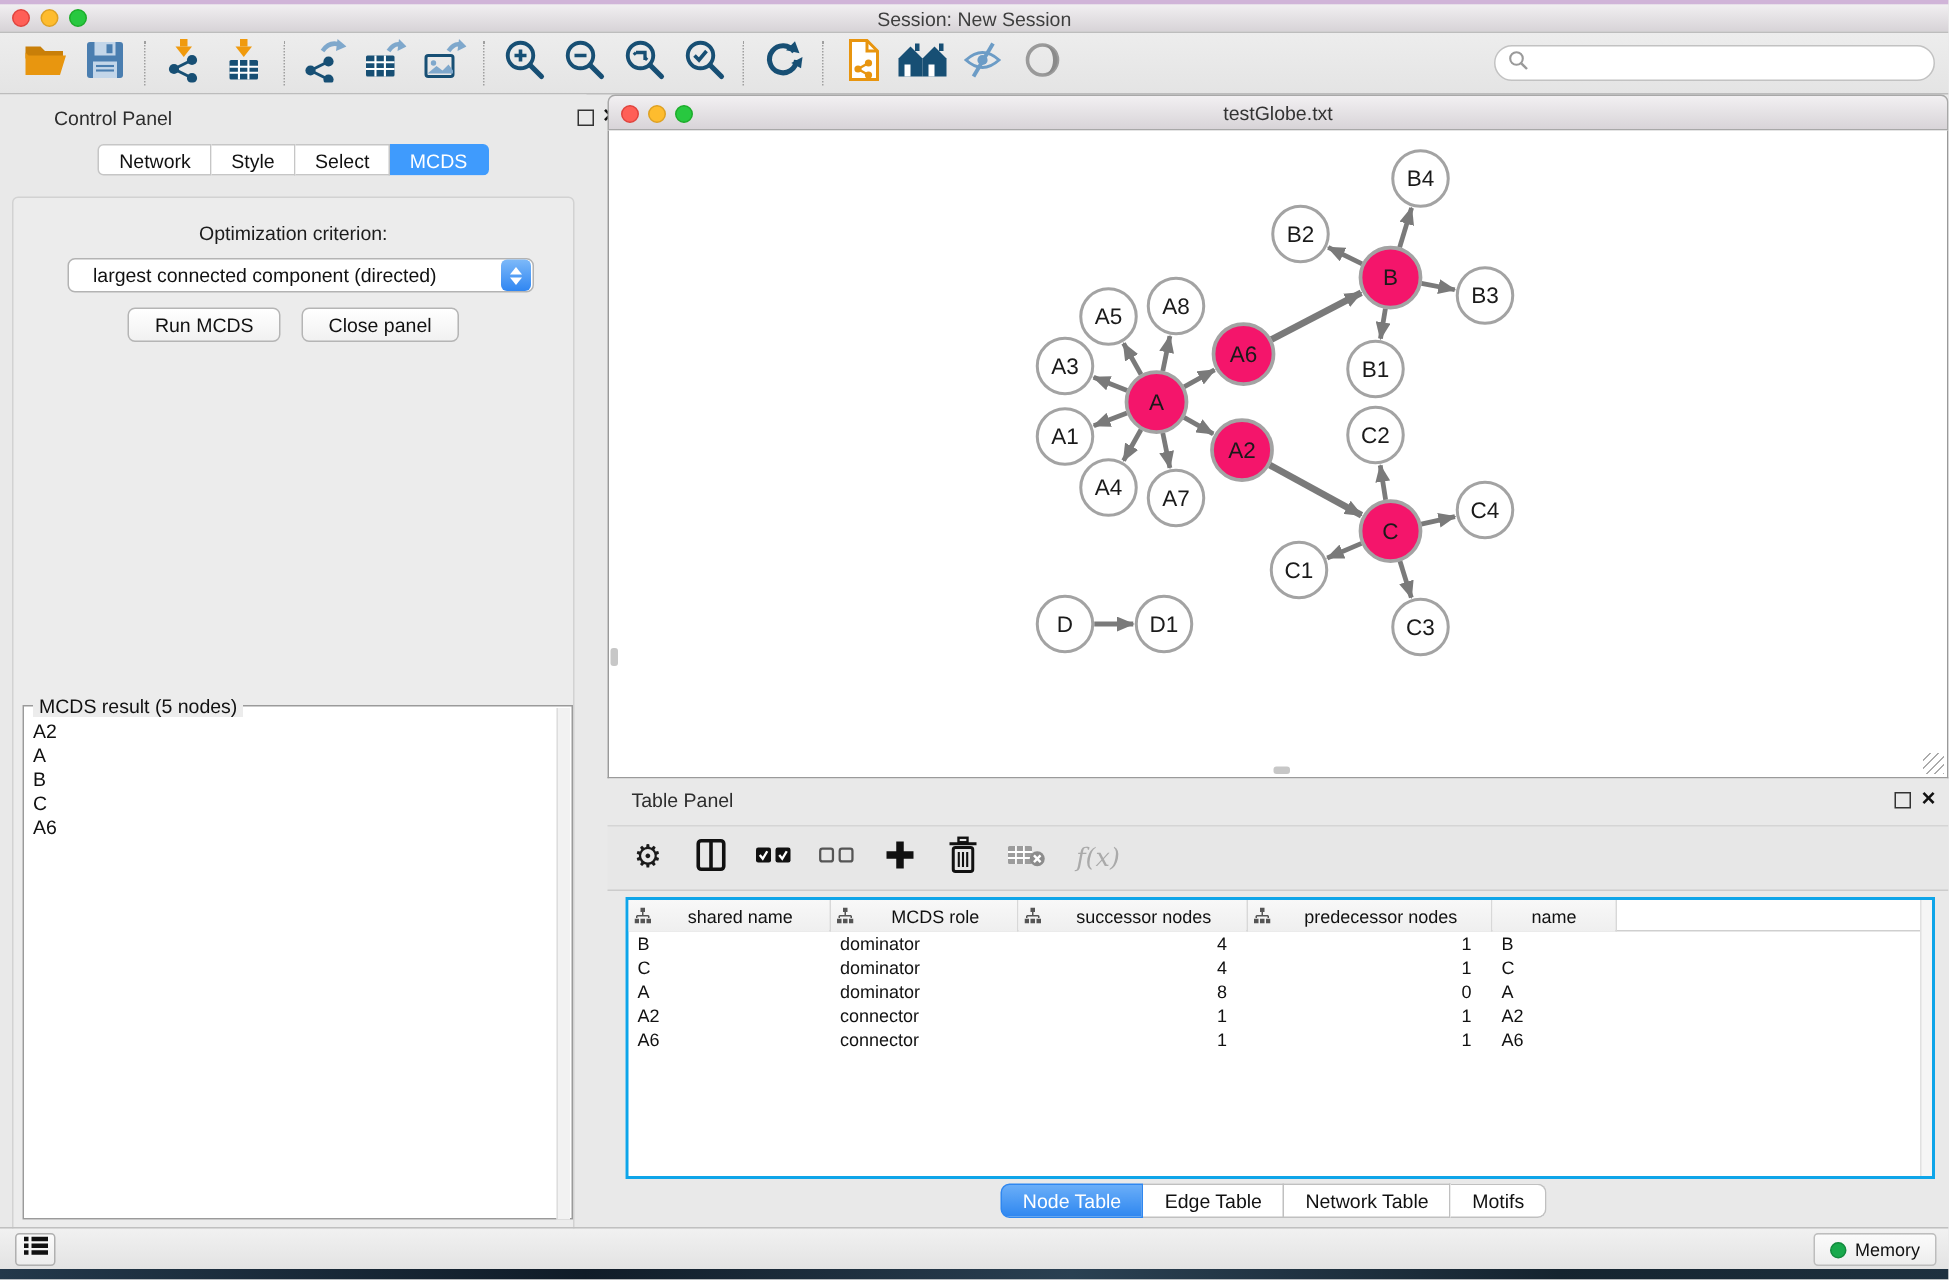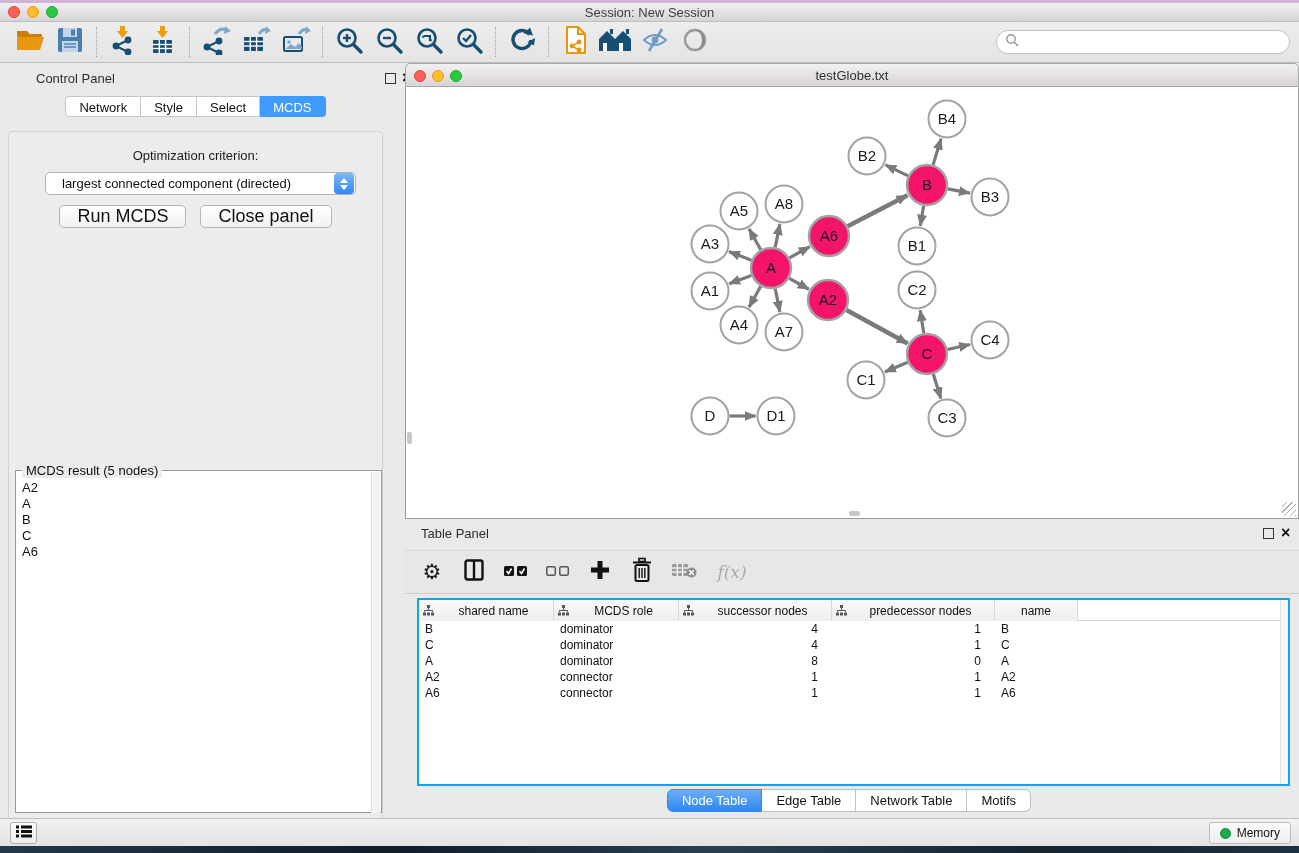--- a/index.html
+++ b/index.html
@@ -44,21 +44,21 @@
     background:#ececec; border:1px solid #d2d2d2; border-radius:4px;margin-top:24px; }
   .opt-label { position:absolute; left:0; top:16px; width:100%; text-align:center; font-size:13px; color:#1c1c1c; }
   .dropdown { position:absolute; left:36px; top:40px; width:311px; height:23px; background:#fff;
     border:1px solid #b3b3b3; border-radius:5px; display:flex; align-items:center; }
   .dropdown .dd-value { flex:1; font-size:13px; color:#111; padding-left:16px; white-space:nowrap; overflow:hidden; }
   .dd-stepper { width:20px; height:21px; margin-right:1px; border-radius:4px;
     background:linear-gradient(#7db9f9,#2f86f2); display:flex; flex-direction:column; align-items:center; justify-content:center; gap:2px; }
   .dd-up { width:0; height:0; border-left:4px solid transparent; border-right:4px solid transparent; border-bottom:5px solid #fff; }
   .dd-down { width:0; height:0; border-left:4px solid transparent; border-right:4px solid transparent; border-top:5px solid #fff; }
   .btn-row { position:absolute; left:0; top:73px; width:100%; display:flex; justify-content:center; gap:14px; }
-  .mac-btn { height:23px; line-height:21px; padding:0 17px; font-size:18px; color:#111;
+  .mac-btn { height:23px; line-height:21px; padding:0 17px; font-size:13px; color:#111;
     background:linear-gradient(#ffffff,#f1f1f1); border:1px solid #b5b5b5; border-radius:5px; }
   .result-box { position:absolute; left:6px; top:338px; width:367px; height:343px;
     background:#fff; border:1px solid #9a9a9a; }
   .result-legend { position:absolute; left:6px; top:-8px; background:#ececec; padding:0 4px; font-size:13px; color:#111; }
   .result-list { position:absolute; left:0; top:9px; width:100%; }
   .result-item { font-size:13px; color:#111; line-height:16px; padding-left:6px; }
   .result-scroll { position:absolute; right:1px; top:1px; width:9px; height:341px; background:#f2f2f2; border-left:1px solid #ddd; }
 
   
   .net-window { position:absolute; left:405px; top:63px; width:894px; height:456px; }

